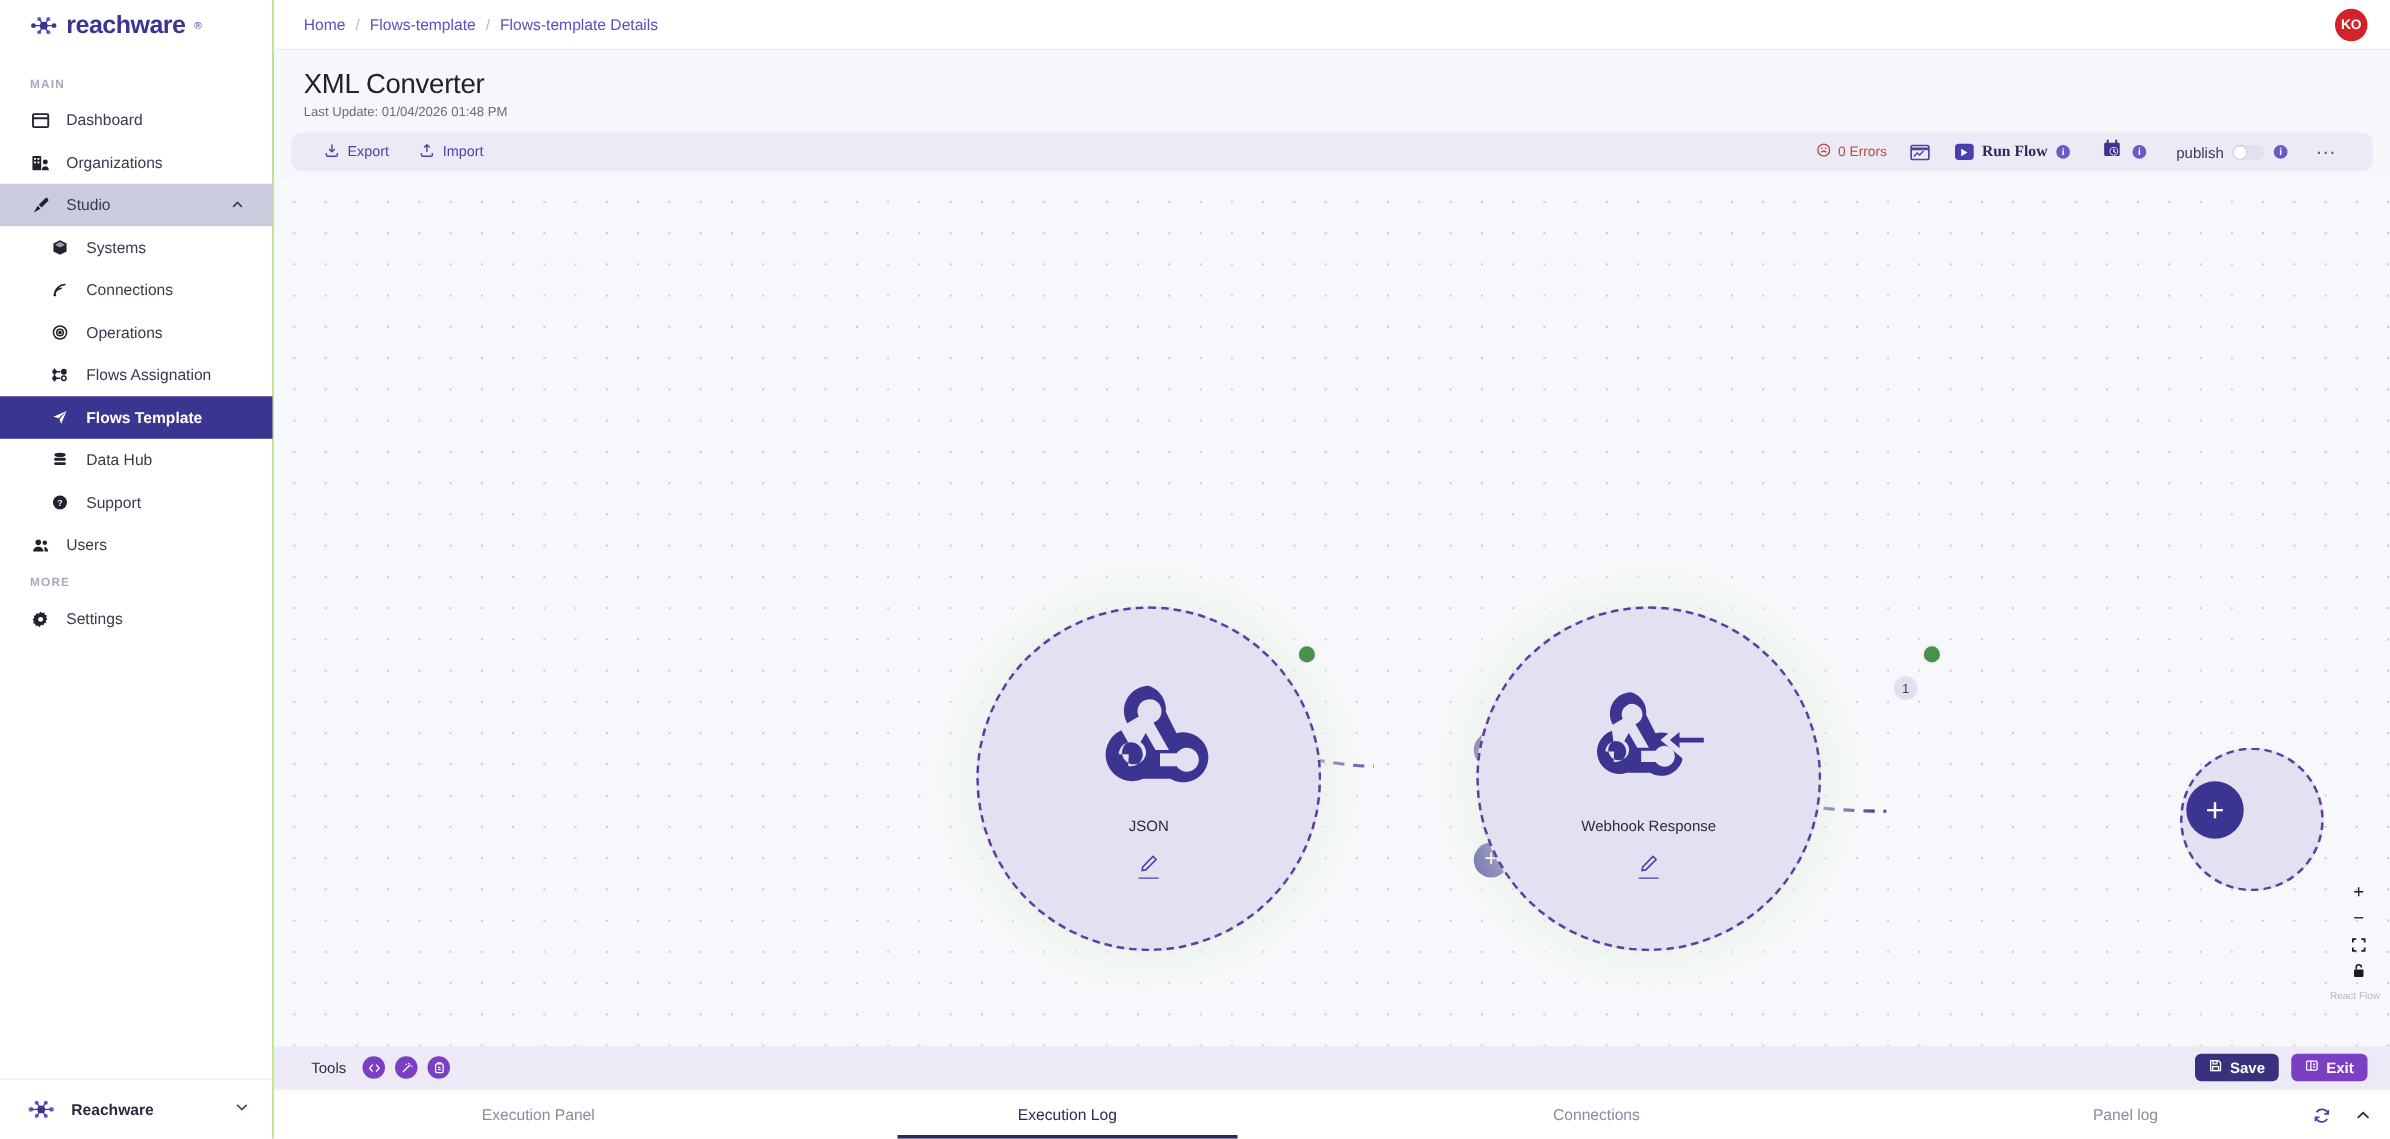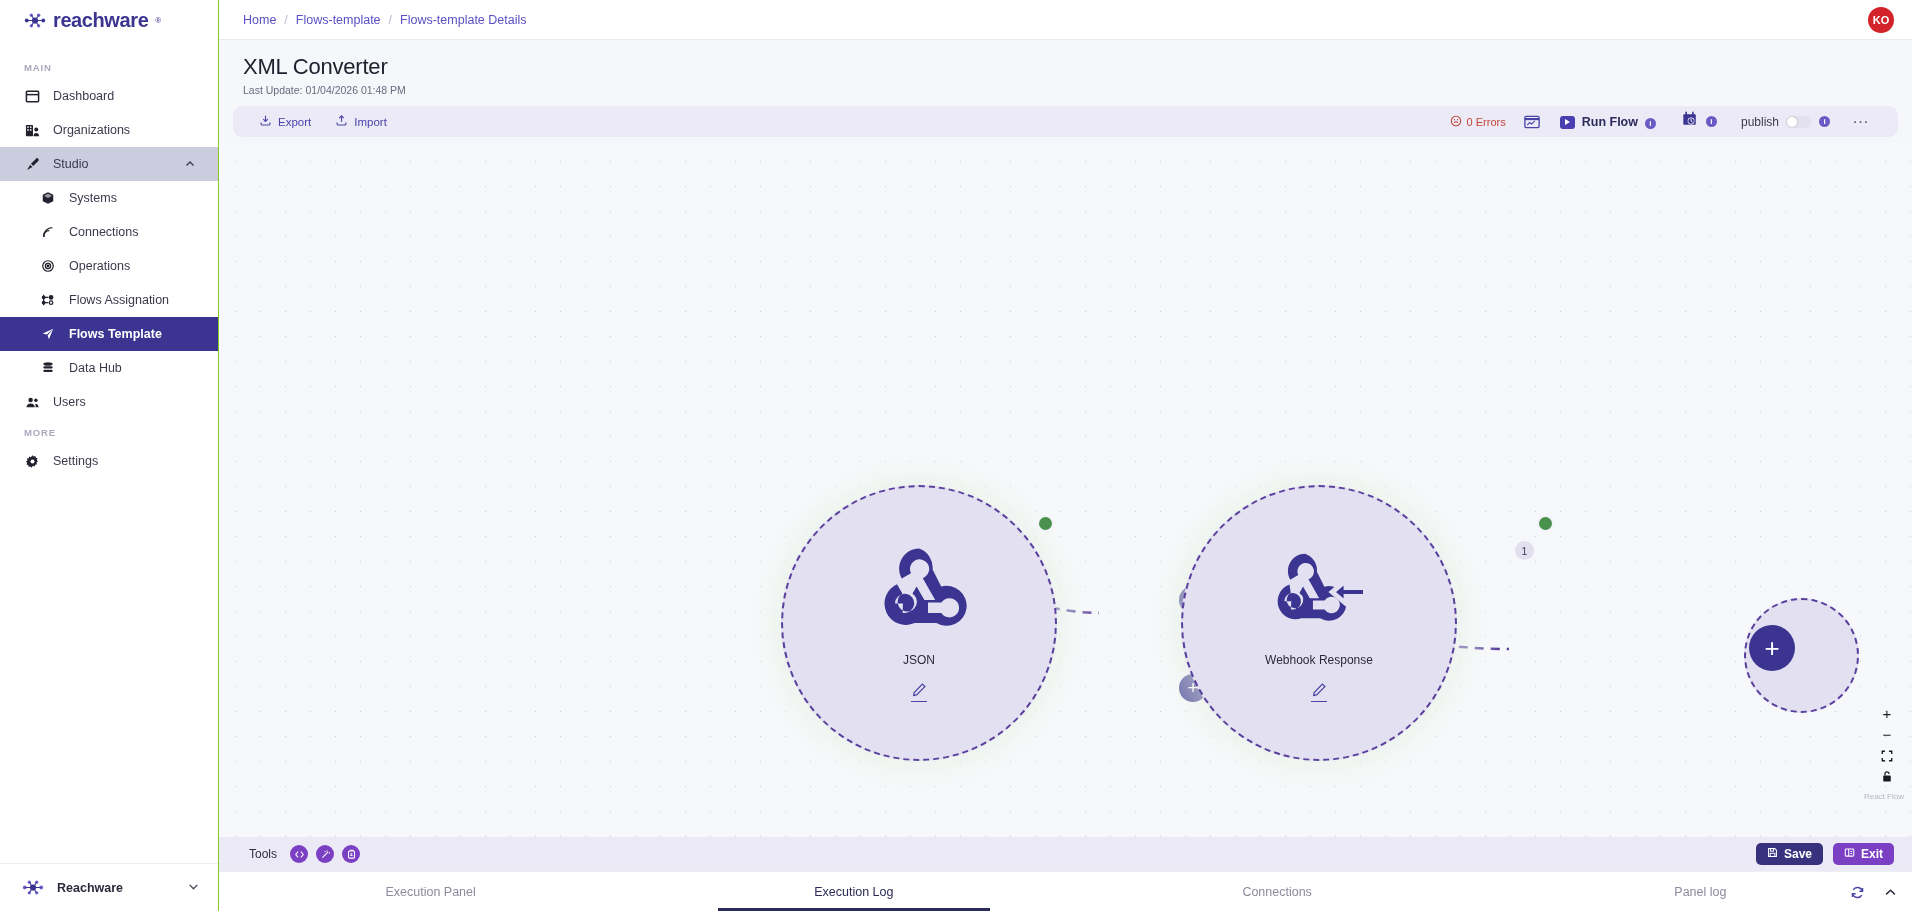--- a/index.html
+++ b/index.html
@@ -64,22 +64,22 @@
   .actionbar {
     margin:10px 14px 0 14px; height:31px; background:#eceaf6; border-radius:9px;
     display:flex; align-items:center; padding:0 14px; gap:0; flex:0 0 31px;
   }
   .abtn { display:flex; align-items:center; gap:6px; font-size:11.5px; color:#4a44a8;
     padding:0 12px; height:24px; cursor:pointer; }
   .ab-right { margin-left:auto; display:flex; align-items:center; gap:0; }
   .err { display:flex; align-items:center; gap:5px; font-size:11px; color:#c1453a; padding:0 10px; cursor:pointer;}
   .icobtn { width:32px; height:24px; display:flex; align-items:center; justify-content:center;
     color:#4a44a8; cursor:pointer; }
-  .runflow { display:flex; align-items:flex-end; gap:7px; font-size:12.5px; font-weight:700;
-    color:#2d2a5e; padding:0 12px; cursor:pointer; }
+  .runflow { display:flex; align-items:center; gap:7px; font-size:12.5px; font-weight:700;
+    color:#2d2a5e; padding:0 12px; cursor:pointer;font-family:Liberation Serif, serif; }
   .playbox { width:15px; height:13px; background:#4a3fb0; border-radius:3px;
     display:flex; align-items:center; justify-content:center; }
   .playbox:after { content:""; width:0;height:0; border-left:5px solid #fff;
     border-top:3.2px solid transparent; border-bottom:3.2px solid transparent; margin-left:1px;}
   .infodot { width:11px; height:11px; border-radius:50%; background:#6a5bc4; color:#fff;
     font-size:8px; font-weight:700; display:inline-flex; align-items:center; justify-content:center; }
   .sched { display:flex; align-items:center; gap:7px; padding:0 8px 0 14px; cursor:pointer; }
   .pubwrap { display:flex; align-items:center; gap:7px; padding:0 6px 0 16px; }
   .publbl { font-size:12px; color:#3b3b4e; }
   .switch { width:26px; height:12px; border-radius:7px; background:#e3e1ee; position:relative; cursor:pointer; }
@@ -278,20 +278,29 @@
         <span class="ic">
           <svg width="14" height="14" viewBox="0 0 16 16" fill="currentColor">
             <ellipse cx="8" cy="3.3" rx="5.3" ry="2"></ellipse>
             <rect x="2.7" y="6" width="10.6" height="2.6" rx="1.2"></rect>
             <rect x="2.7" y="10" width="10.6" height="2.6" rx="1.2"></rect>
           </svg>
         </span>
         <span>Data Hub</span>
       </div>
 
+      <div class="nav-item sub">
+        <span class="ic">
+          <svg width="14" height="14" viewBox="0 0 16 16" fill="currentColor">
+            <circle cx="8" cy="8" r="6.4"></circle>
+            <text x="8" y="11.3" font-size="8" font-weight="700" text-anchor="middle" fill="#fff" font-family="Liberation Sans, sans-serif">?</text>
+          </svg>
+        </span>
+        <span>Support</span>
+      </div>
 
       <div class="nav-item">
         <span class="ic">
           <svg width="15" height="15" viewBox="0 0 16 16" fill="currentColor">
             <circle cx="6" cy="5.2" r="2.4"></circle>
               <circle cx="11.6" cy="5.6" r="1.9"></circle>
             <path d="M1.6 13c0-2.5 2-4 4.4-4s4.4 1.5 4.4 4z"></path>
             <path d="M11.1 9.2c1.9.1 3.3 1.5 3.3 3.8h-3z"></path>
           </svg>
         </span>

